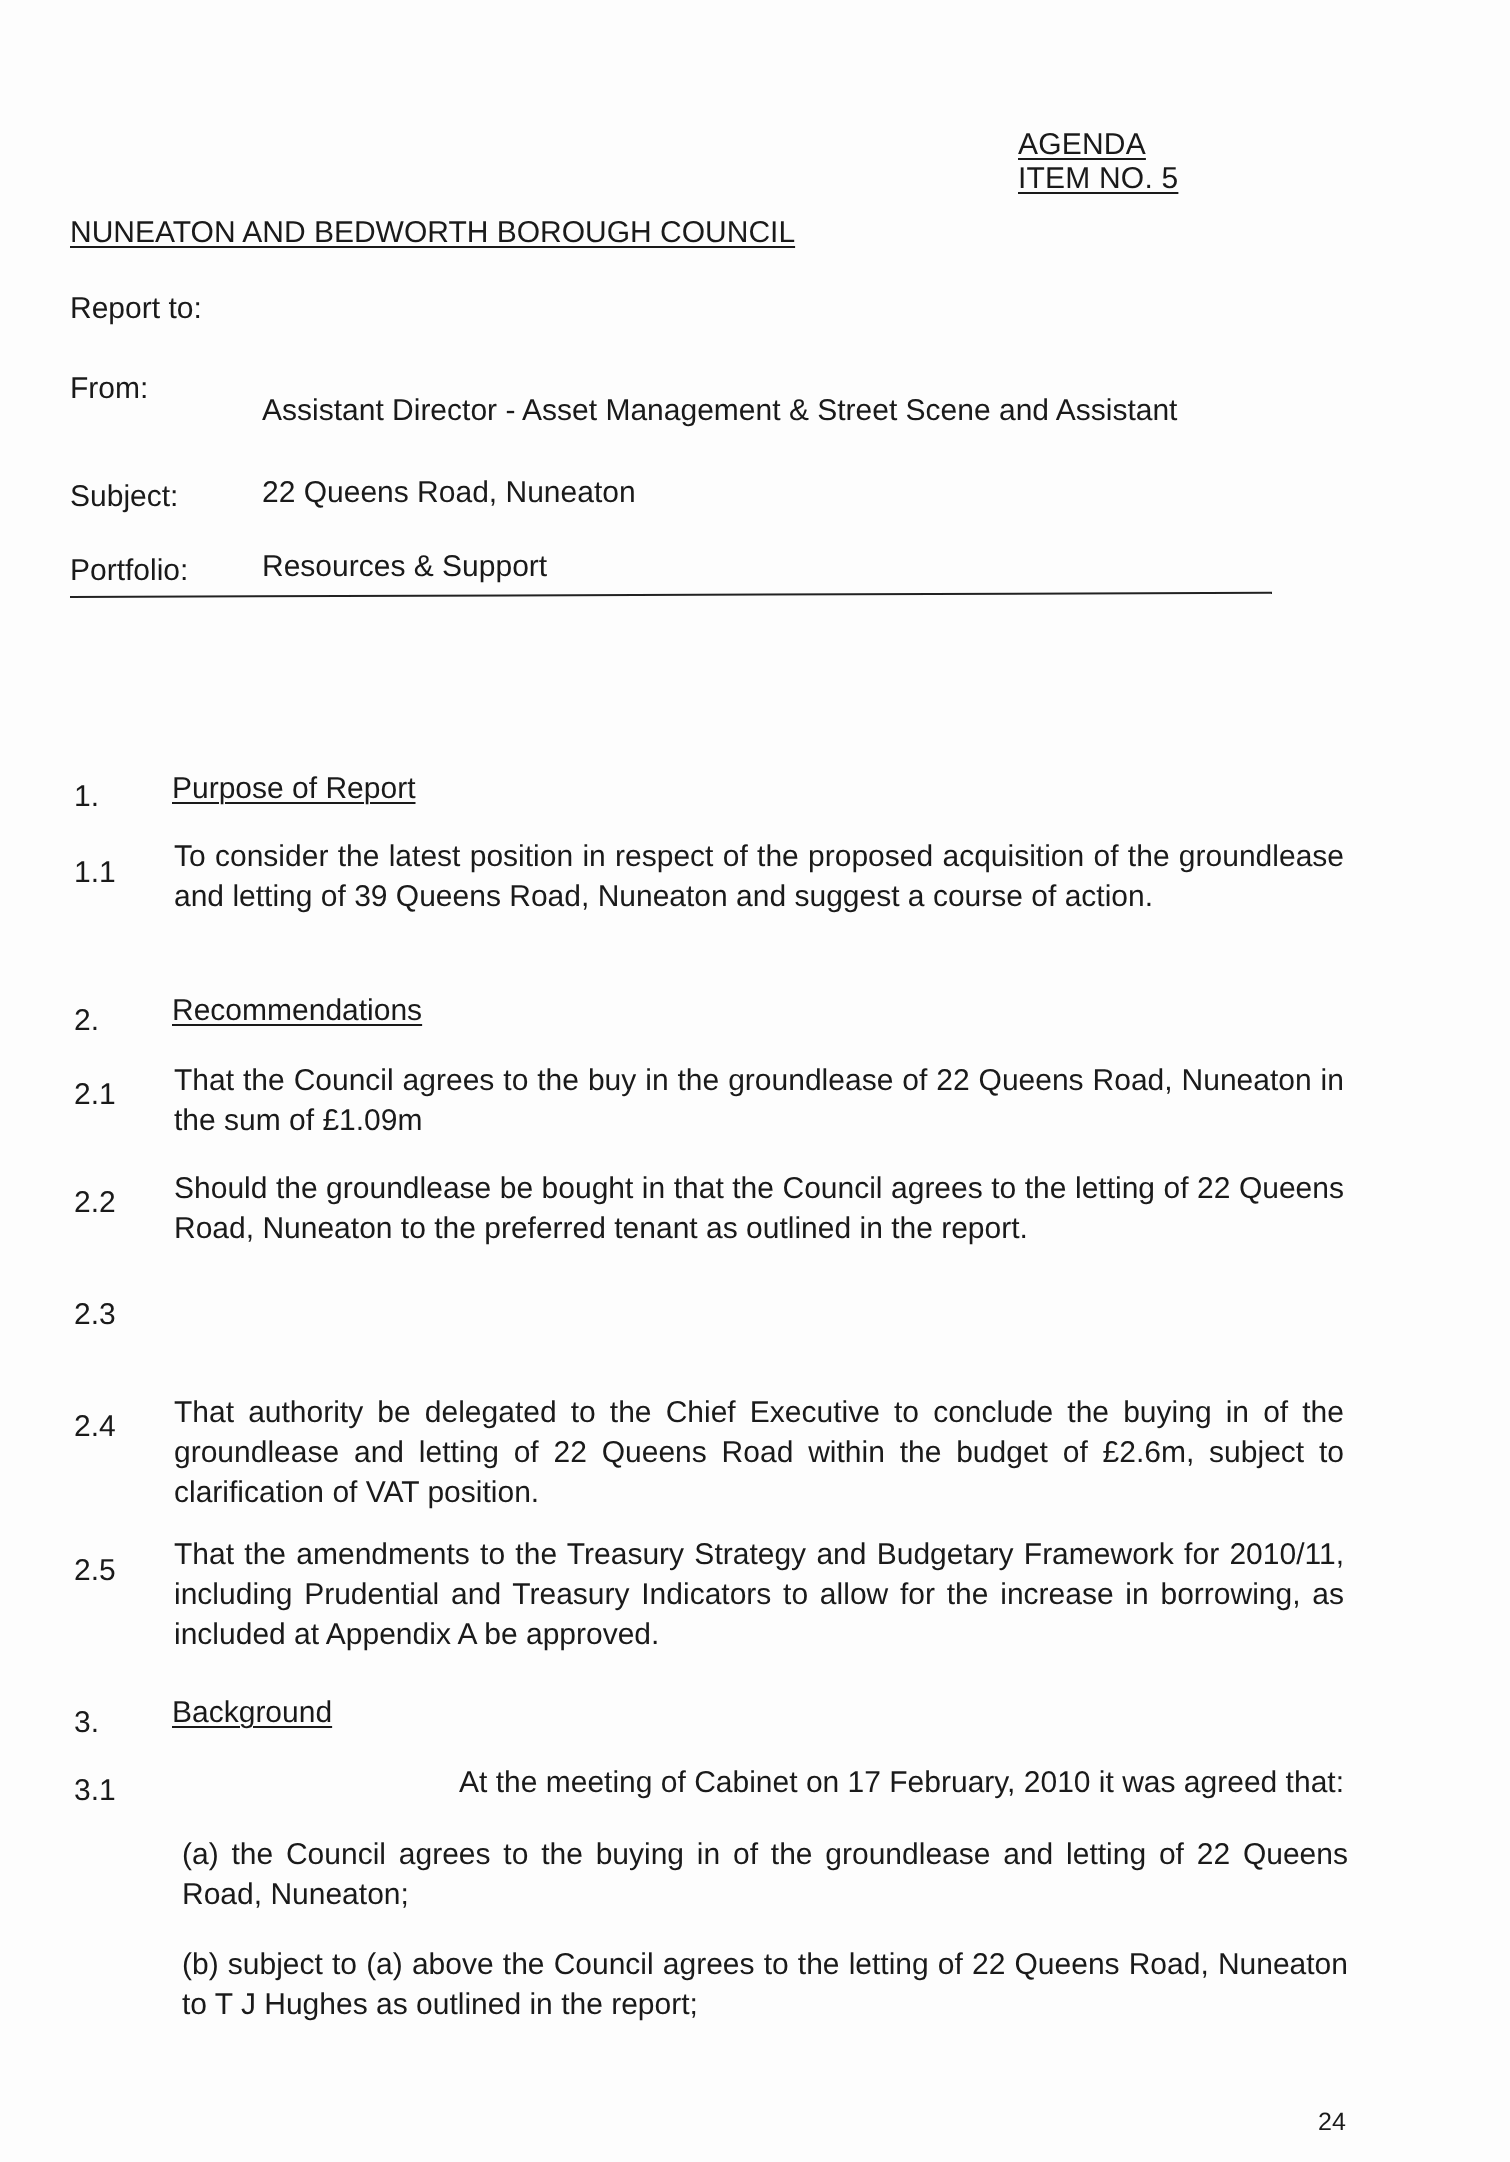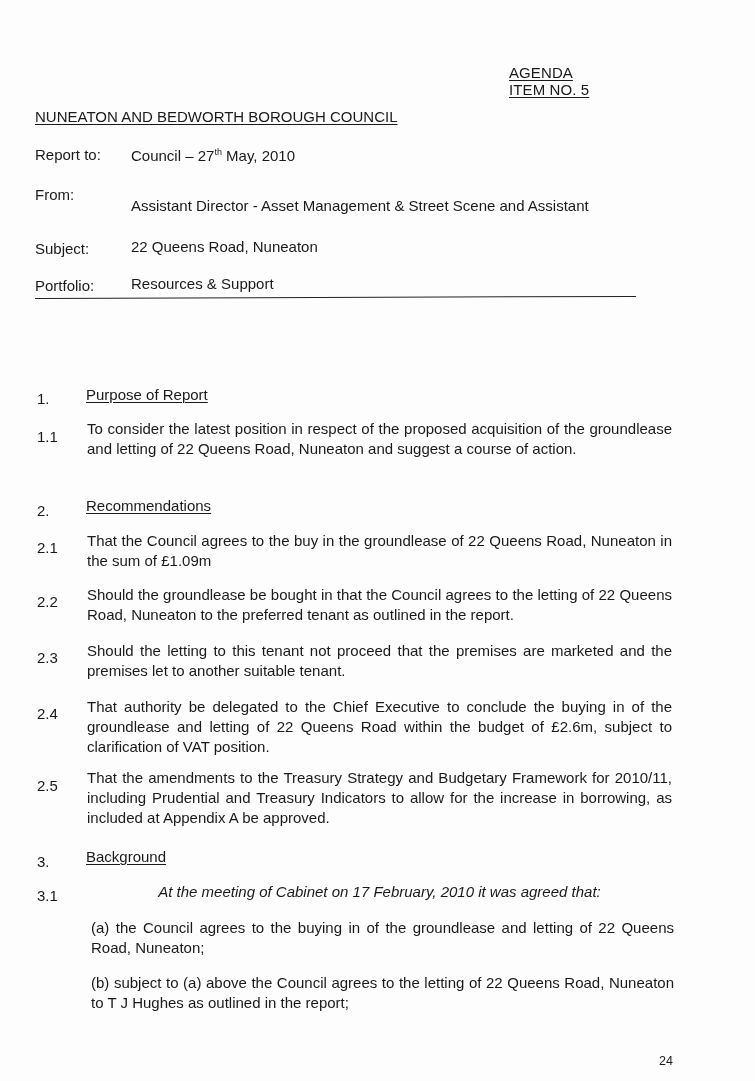--- a/index.html
+++ b/index.html
@@ -16,67 +16,65 @@
     .agenda { left: 509px; top: 64px; font-size: 15px; letter-spacing: 0.1px; }
     .council { left: 35px; top: 108px; font-size: 15px; }
     .meta-label { left: 35px; font-size: 15px; }
     .meta-value { left: 131px; font-size: 15px; line-height: 19px; width: 520px; }
     .meta-value sup { font-size: 9px; vertical-align: 6px; line-height: 0; }
     .rule { left: 35px; top: 298px; width: 601px; height: 0; border-top: 1.5px solid #222; transform: rotate(-0.2deg); transform-origin: left; }
     .notice { left: 35px; top: 329px; width: 640px; font-size: 15px; font-weight: bold; line-height: 20px; }
     .num { left: 37px; font-size: 15px; }
     .heading { left: 86px; font-size: 15px; }
     .para { left: 87px; width: 585px; font-size: 15px; line-height: 20px; text-align: justify; }
-    .para.left { text-align: center; font-style: italic; }
+    .para.left { text-align: right; }
     .sub { left: 91px; width: 583px; font-size: 15px; line-height: 20px; text-align: justify; }
     .footer { left: 69px; top: 1061px; font-size: 12.5px; margin-top: 39px; }
     .pageno { left: 659px; top: 1054px; font-size: 12.5px; }
   </style>
 </head>
 <body>
 
 <div class="page">
 
   <div class="abs agenda u">AGENDA ITEM NO. 5</div>
   <div class="abs council u">NUNEATON AND BEDWORTH BOROUGH COUNCIL</div>
 
   <div class="abs meta-label" style="top:146px">Report to:</div>
-  <div class="abs meta-value" style="top:146px"><span>Council – 27</span><sup>th</sup><span> May, 2010</span></div>
 
   <div class="abs meta-label" style="top:186px">From:</div>
   <div class="abs meta-value" style="top:196px">
     <div>Assistant Director - Asset Management &amp; Street Scene and Assistant</div>
   </div>
 
   <div class="abs meta-label" style="top:240px">Subject:</div>
   <div class="abs meta-value" style="top:237px">22 Queens Road, Nuneaton</div>
 
   <div class="abs meta-label" style="top:277px">Portfolio:</div>
   <div class="abs meta-value" style="top:274px">Resources &amp; Support</div>
 
   <div class="abs rule"></div>
 
 
   <div class="abs num" style="top:390px">1.</div>
   <div class="abs heading u" style="top:386px">Purpose of Report</div>
 
   <div class="abs num" style="top:428px">1.1</div>
-  <div class="abs para" style="top:419px">To consider the latest position in respect of the proposed acquisition of the groundlease and letting of 22 Queens Road, Nuneaton and suggest a course of action.</div>
+  <div class="abs para" style="top:419px">To consider the latest position in respect of the proposed acquisition of the groundlease and letting of 39 Queens Road, Nuneaton and suggest a course of action.</div>
 
   <div class="abs num" style="top:502px">2.</div>
   <div class="abs heading u" style="top:497px">Recommendations</div>
 
   <div class="abs num" style="top:539px">2.1</div>
   <div class="abs para" style="top:531px">That the Council agrees to the buy in the groundlease of 22 Queens Road, Nuneaton in the sum of £1.09m</div>
 
   <div class="abs num" style="top:593px">2.2</div>
   <div class="abs para" style="top:585px">Should the groundlease be bought in that the Council agrees to the letting of 22 Queens Road, Nuneaton to the preferred tenant as outlined in the report.</div>
 
   <div class="abs num" style="top:649px">2.3</div>
-  <div class="abs para" style="top:641px">Should the letting to this tenant not proceed that the premises are marketed and the premises let to another suitable tenant.</div>
 
   <div class="abs num" style="top:705px">2.4</div>
   <div class="abs para" style="top:697px">That authority be delegated to the Chief Executive to conclude the buying in of the groundlease and letting of 22 Queens Road within the budget of £2.6m, subject to clarification of VAT position.</div>
 
   <div class="abs num" style="top:777px">2.5</div>
   <div class="abs para" style="top:768px">That the amendments to the Treasury Strategy and Budgetary Framework for 2010/11, including Prudential and Treasury Indicators to allow for the increase in borrowing, as included at Appendix A be approved.</div>
 
   <div class="abs num" style="top:853px">3.</div>
   <div class="abs heading u" style="top:848px">Background</div>
 

